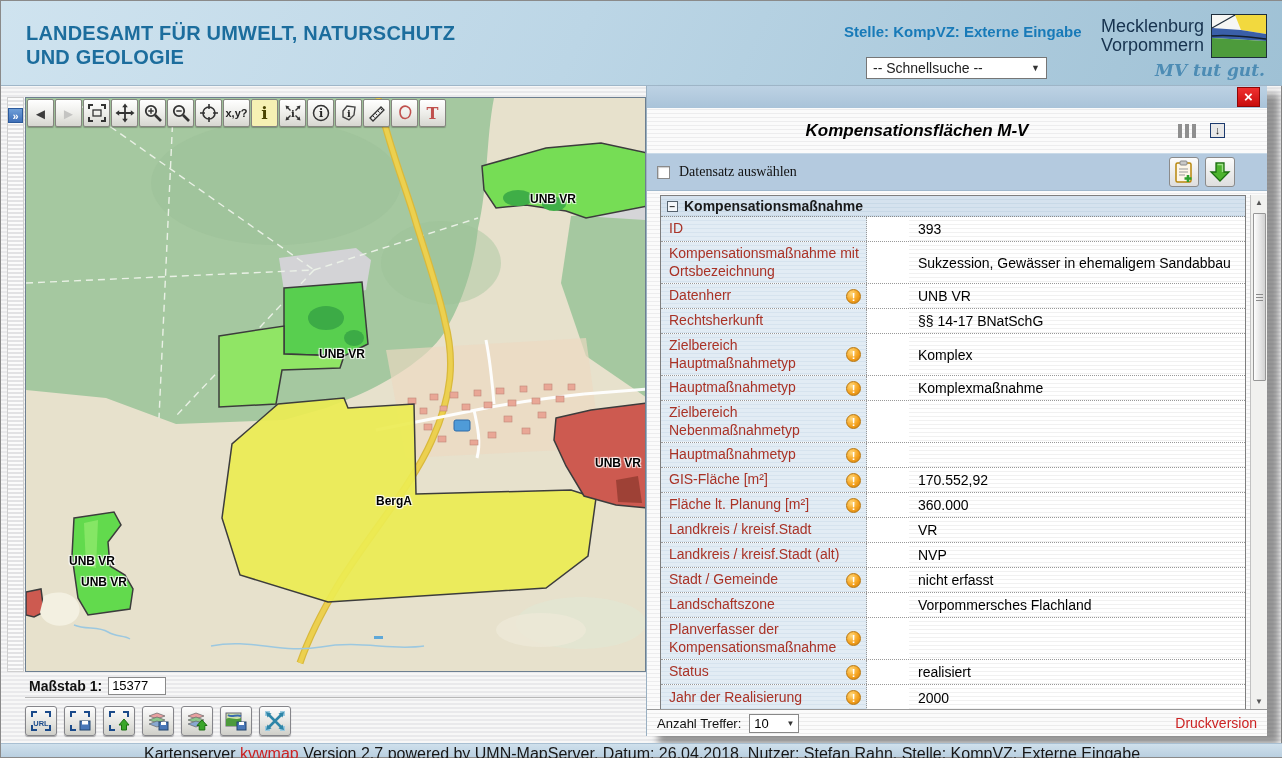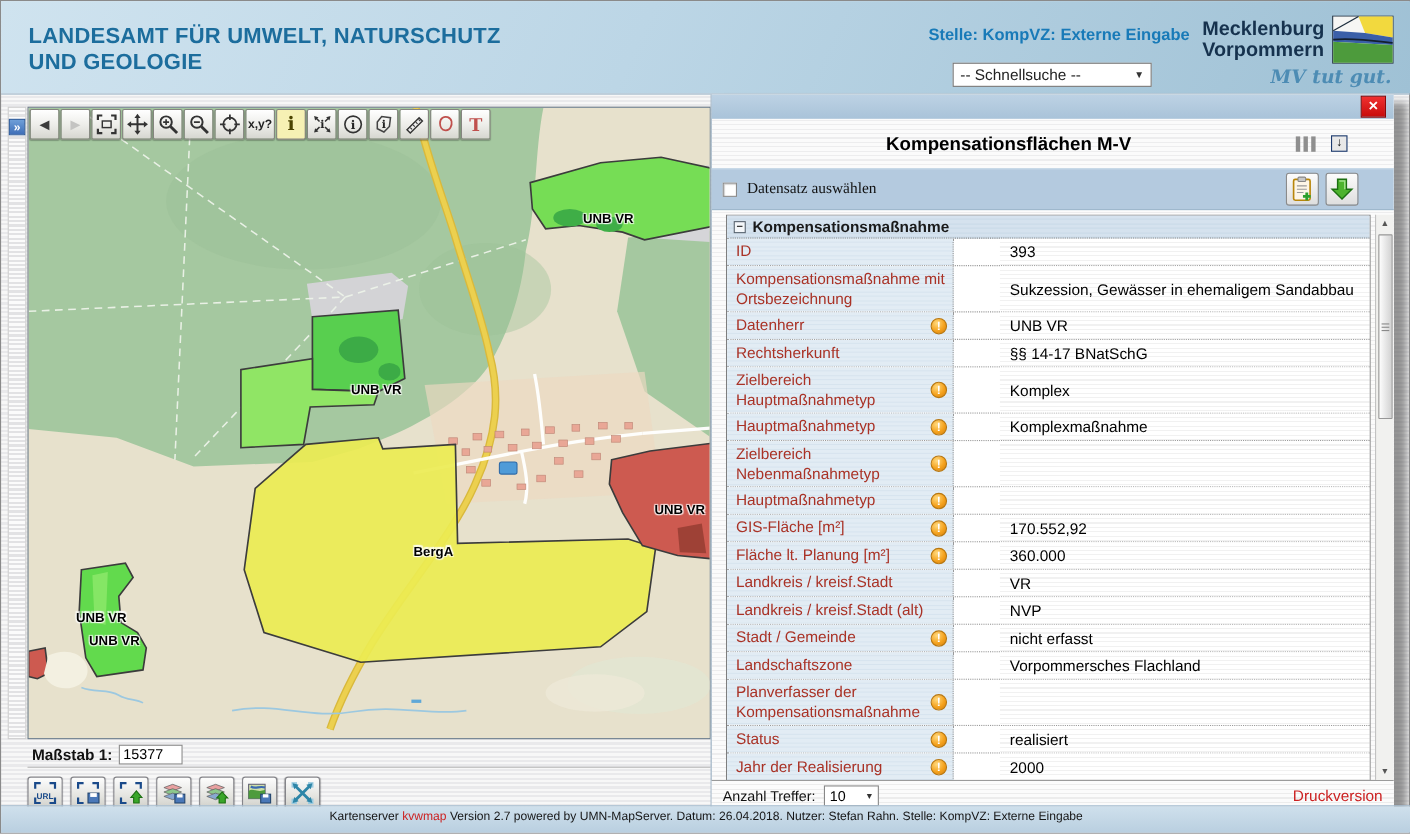--- a/index.html
+++ b/index.html
@@ -31,21 +31,21 @@
     font-size:15px; font-weight:bold; color:#187ab8;
   }
   .quick-search {
     position:absolute; left:865px; top:56px; width:181px; height:22px;
     background:#fff; border:1px solid #767676; font-size:14px; color:#222;
     display:flex; align-items:center; padding:0 6px; cursor:default;
   }
   .quick-search .dd { margin-left:auto; font-size:9px; color:#333; }
   .logo { position:absolute; right:16px; top:13px; text-align:right; }
   .logo-row { display:flex; align-items:center; justify-content:flex-end; gap:7px; }
-  .logo-text { font-size:18px; font-weight:bold; color:#16324e; line-height:1.05; text-align:left; }
+  .logo-text { font-size:18px; font-weight:normal; color:#16324e; line-height:1.05; text-align:right; }
   .logo-slogan {
     margin-top:2px; font-family:"DejaVu Serif", serif; font-style:italic; font-weight:bold;
     font-size:17px; color:#4d8cb4; padding-right:2px;
   }
 
   
   .content { position:absolute; left:0; top:85px; width:1282px; height:654px; }
 
   .side-rail {
     position:absolute; left:6px; top:11px; width:17px; height:575px;
@@ -117,21 +117,21 @@
     position:relative; flex:0 0 auto;
   }
   .close-btn {
     position:absolute; right:7px; top:1px; width:23px; height:20px;
     background:linear-gradient(180deg,#f03030,#c80c0c); border:1px solid #8e0606;
     color:#fff; font-size:15px; font-weight:bold; text-align:center; line-height:18px; cursor:pointer;
   }
   .panel-header { height:45px; position:relative; flex:0 0 auto; }
   .panel-title {
     position:absolute; left:0; right:80px; top:13px; text-align:center;
-    font-size:17px; font-weight:bold; color:#000;
+    font-size:17px; font-weight:bold; color:#000;font-style:italic;
   }
   .panel-header-icons { position:absolute; right:42px; top:15px; display:flex; gap:14px; align-items:center; }
   .bars-icon { display:flex; gap:3px; cursor:pointer; }
   .bars-icon i { display:block; width:4px; height:14px; background:#8f8f8f; }
   .boxarrow-icon {
     width:15px; height:15px; border:1px solid #1c3a6e; background:#e8e8e8;
     font-size:11px; line-height:13px; text-align:center; color:#111; cursor:pointer;
   }
   .select-bar {
     margin:0 0 4px 0; height:38px; background:#b4cadf;
@@ -202,23 +202,23 @@
   .hits-label { font-size:13px; color:#111; }
   .hits-select {
     margin-left:8px; width:50px; height:19px; border:1px solid #888; background:#fff;
     font-size:13px; display:flex; align-items:center; padding:0 4px; cursor:pointer;
   }
   .hits-select .dd { margin-left:auto; font-size:8px; color:#333; }
   .print-link { margin-left:auto; font-size:14px; color:#cc2222; cursor:pointer; }
 
   
   .footer {
-    position:absolute; left:0; bottom:0; width:1282px; height:25px;
+    position:absolute; left:0; bottom:0; width:1282px; height:14px;
     background:linear-gradient(180deg,#cfe0ec,#b9cfe0); border-top:1px solid #a8bfd2;
-    text-align:center; font-size:11px; color:#161616; line-height:19px;
+    text-align:center; font-size:16px; color:#161616; line-height:19px;
   }
   .footer .brand { color:#cc2222; }
 </style>
 </head>
 <body>
 
 <div class="page">
 
   <div class="header">
     <div class="agency-title">LANDESAMT FÜR UMWELT, NATURSCHUTZ UND GEOLOGIE</div>

